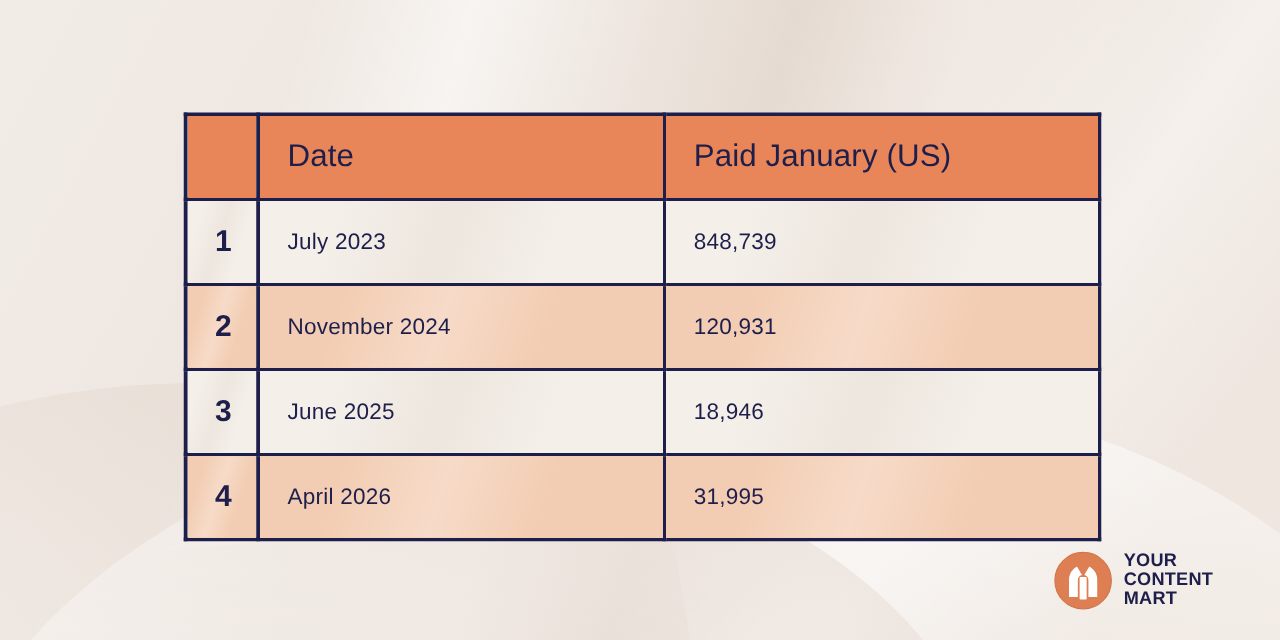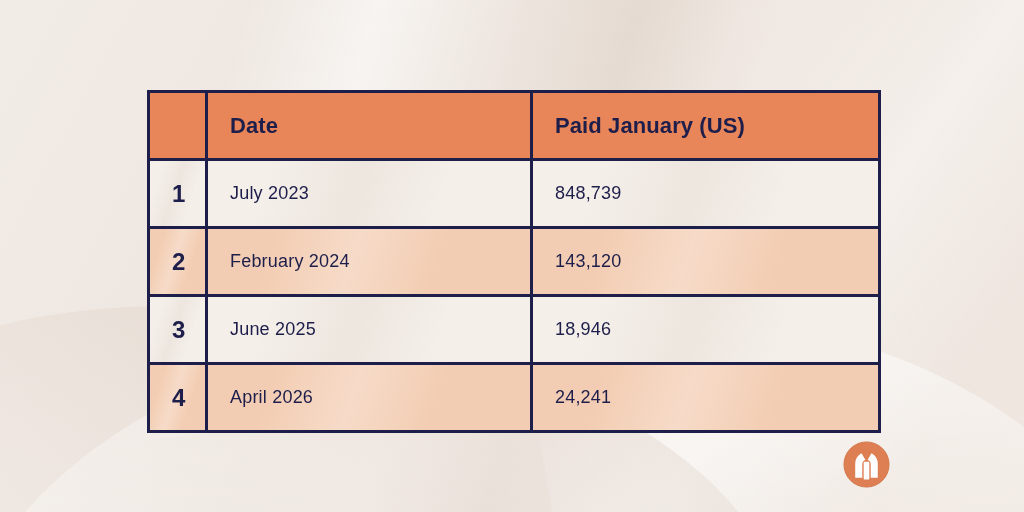--- a/index.html
+++ b/index.html
@@ -91,22 +91,22 @@
     position:relative;
   }
 
   col.c-idx { width:58px; }
   col.c-date{ width:325px; }
   col.c-val { width:348px; }
 
   thead th{
     background:#E88659;
     height:68px;
-    font-size:22px;
-    font-weight:bold;
+    font-size:25px;
+    font-weight:normal;
     letter-spacing:.1px;
   }
   thead th.idx-head{ padding:0; }
 
   tbody tr{ height:68px; }
 
   tbody tr.row-light td{
     background:#F4EFE9;
   }
   tbody tr.row-peach td{
@@ -189,32 +189,32 @@
       </tr>
     </thead>
     <tbody>
       <tr class="row-light">
         <td class="idx-cell"><span>1</span></td>
         <td class="date-cell"><span>July 2023</span></td>
         <td class="val-cell"><span>848,739</span></td>
       </tr>
       <tr class="row-peach">
         <td class="idx-cell"><span>2</span></td>
-        <td class="date-cell"><span>February 2024</span></td>
-        <td class="val-cell"><span>143,120</span></td>
+        <td class="date-cell"><span>November 2024</span></td>
+        <td class="val-cell"><span>120,931</span></td>
       </tr>
       <tr class="row-light">
         <td class="idx-cell"><span>3</span></td>
         <td class="date-cell"><span>June 2025</span></td>
         <td class="val-cell"><span>18,946</span></td>
       </tr>
       <tr class="row-peach">
         <td class="idx-cell"><span>4</span></td>
         <td class="date-cell"><span>April 2026</span></td>
-        <td class="val-cell"><span>24,241</span></td>
+        <td class="val-cell"><span>31,995</span></td>
       </tr>
     </tbody>
   </table>
 </div>
 
 <div class="logo">
   <span class="logo-mark">
     <svg viewBox="0 0 100 100" width="47" height="47" aria-hidden="true">
       <circle cx="50" cy="50" r="48" fill="#DD7F53"></circle>
 
@@ -222,13 +222,18 @@
 
       <path d="M74 78 L74 48 A24 24 0 0 0 50 24 L50 40 A9 9 0 0 1 59 49 L59 78 Z" fill="#FFFFFF"></path>
 
       <path d="M36 20 L64 20 L50 44 Z" fill="#DD7F53"></path>
 
       <rect x="44" y="44" width="12" height="38" rx="1.5" fill="#FFFFFF"></rect>
 
       <circle cx="50" cy="50" r="48" fill="none" stroke="#D2764A" stroke-width="2"></circle>
     </svg>
   </span>
+  <span class="logo-text">
+    <span>YOUR</span>
+    <span>CONTENT</span>
+    <span>MART</span>
+  </span>
 </div>
 
 </body></html>

